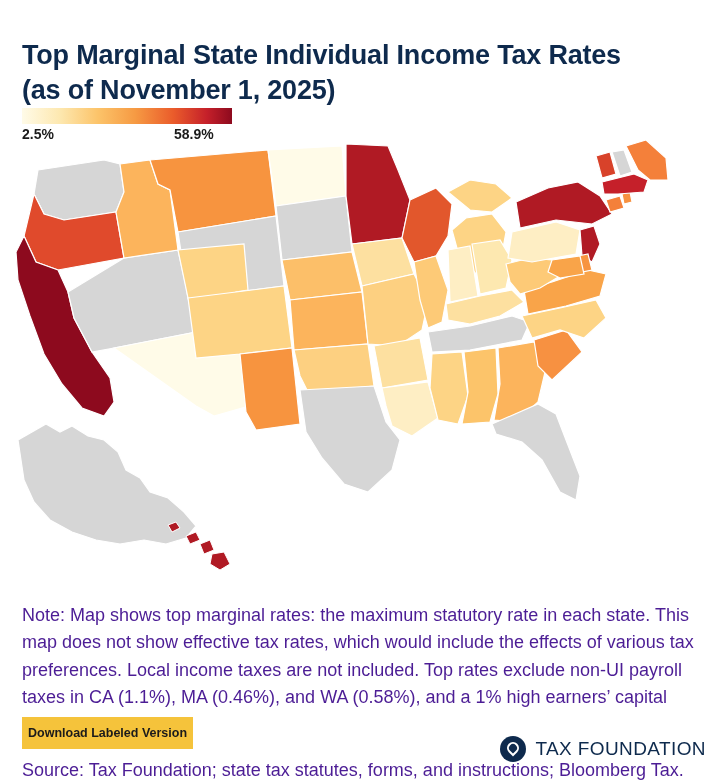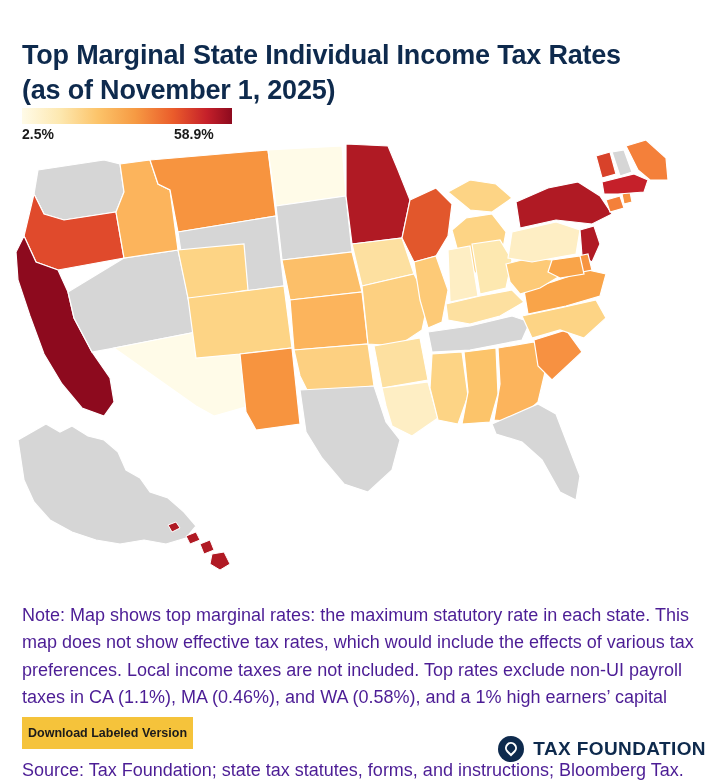--- a/index.html
+++ b/index.html
@@ -130,21 +130,21 @@
     top: 6px;
     width: 12px;
     height: 12px;
     border: 2px solid #ffffff;
     border-radius: 50% 50% 50% 0;
     transform: rotate(-45deg);
     box-sizing: border-box;
   }
   .brand-text {
     font-size: 19px;
-    font-weight: bold;
+    font-weight: normal;
     color: #0e2a4d;
     letter-spacing: 0.4px;
   }
 </style>
 </head>
 <body>
 
 <div class="page">
 
   <h1 class="title">Top Marginal State Individual Income Tax Rates (as of November 1, 2025)</h1>

